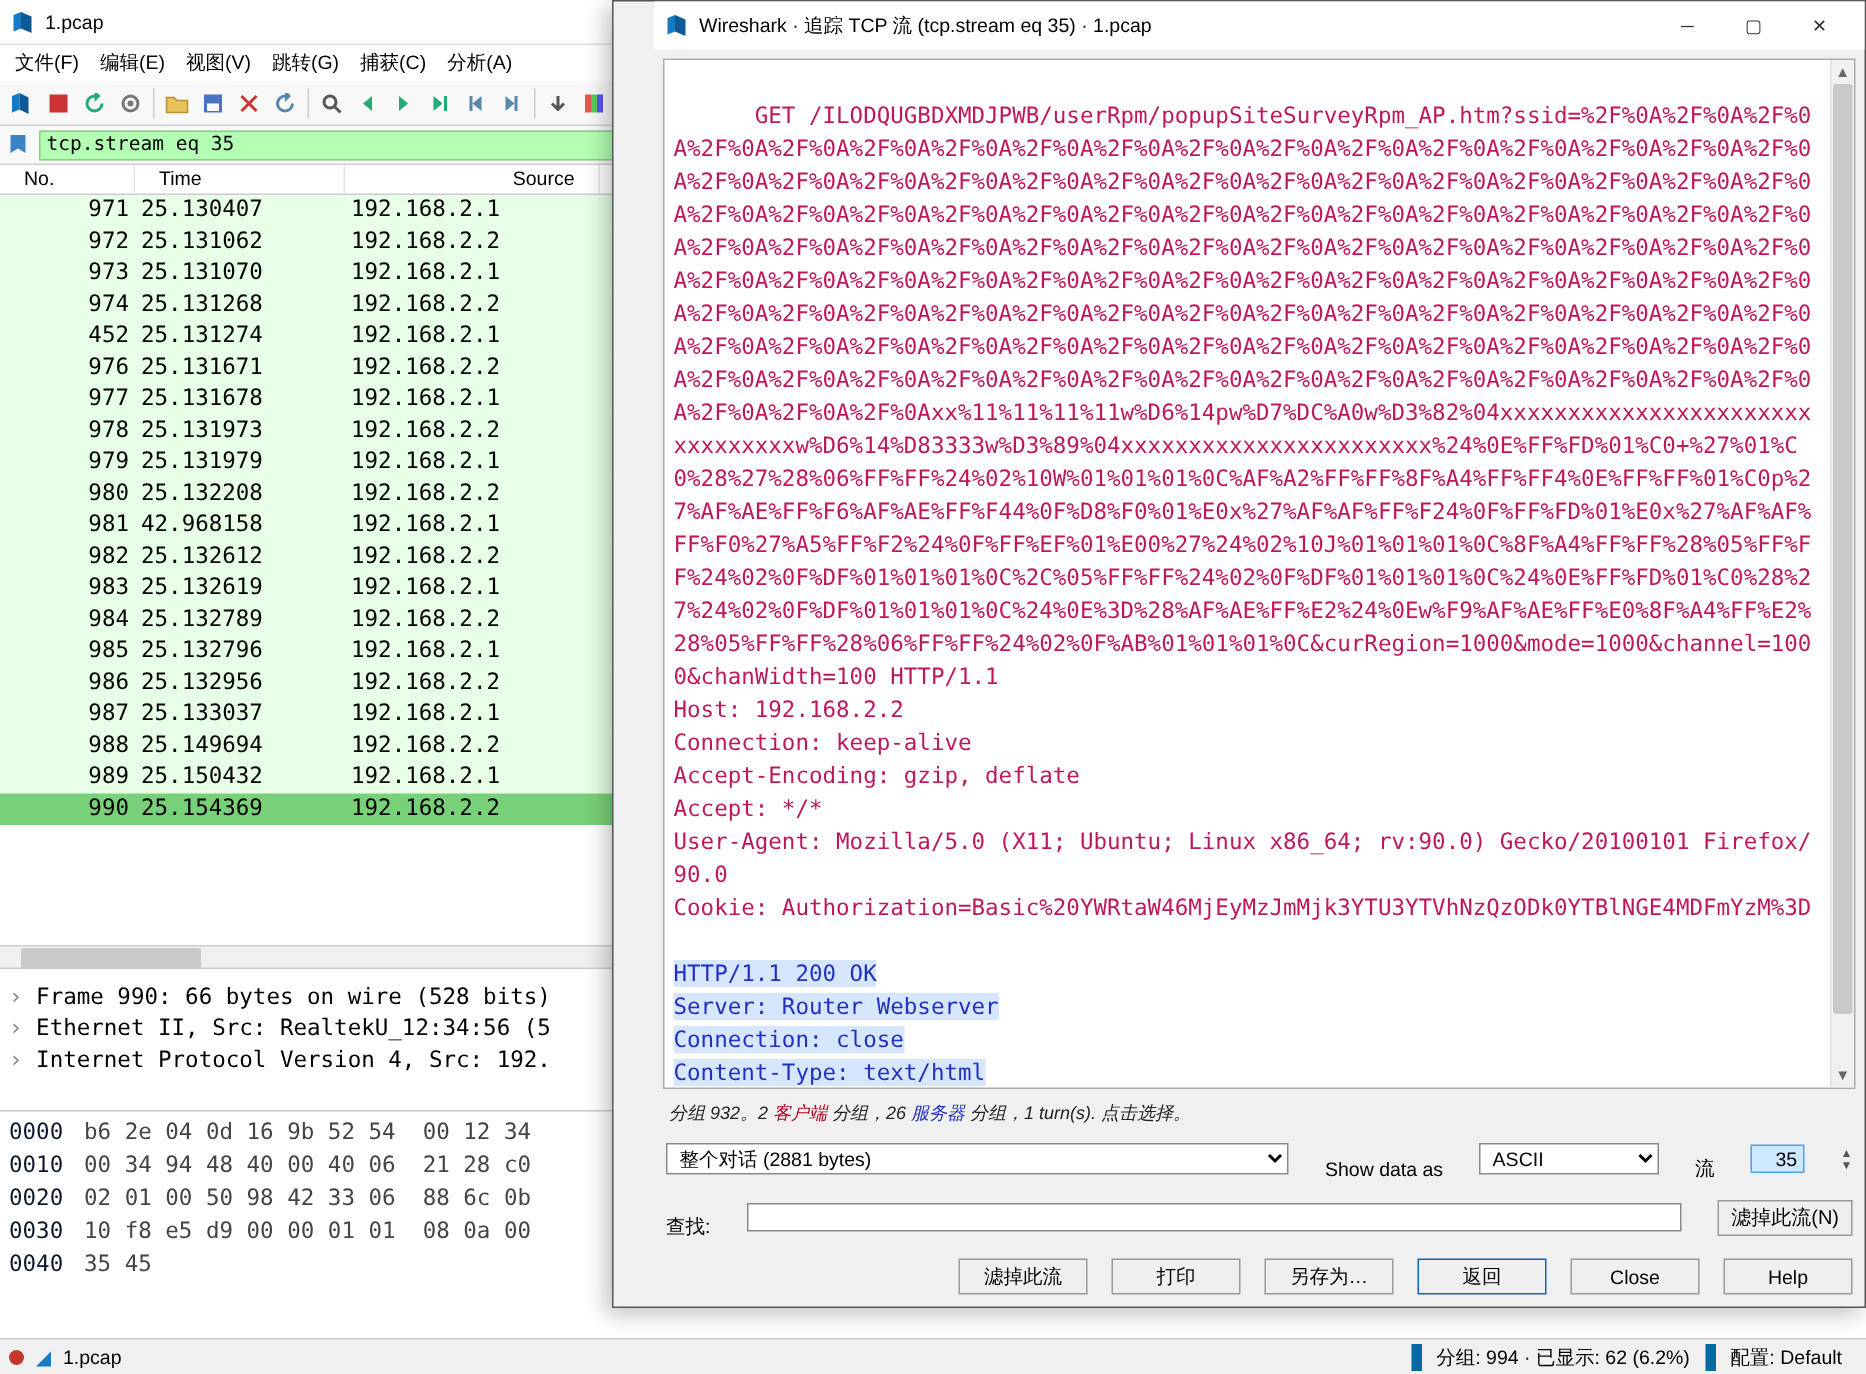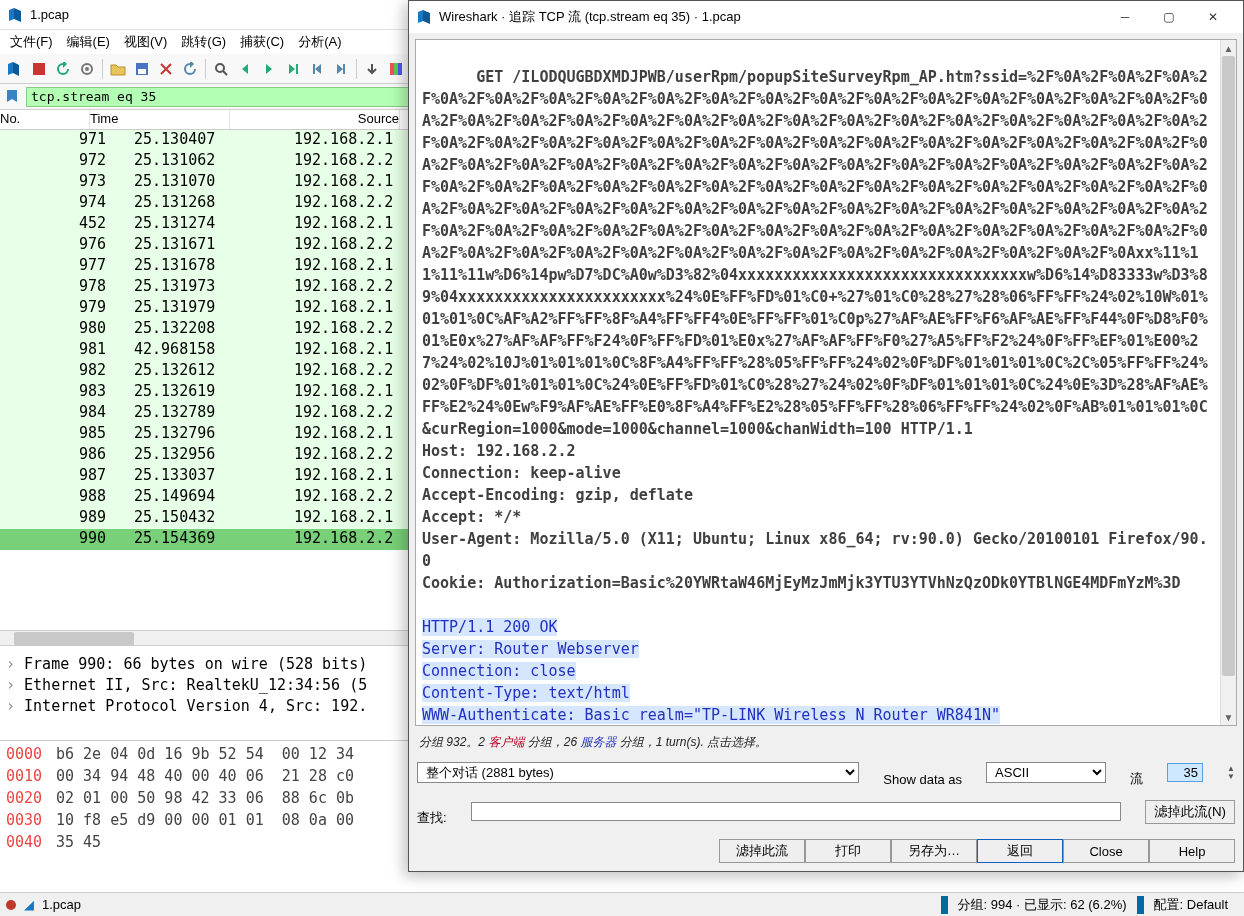--- a/index.html
+++ b/index.html
@@ -37,81 +37,81 @@
     flex:1; height:20px; background:#b3ffb3; border:1px solid #8c8; padding:1px 4px;
     font-family: Consolas, monospace; font-size:13px;
   }
   .ws-list {
     position:absolute; left:0; top:110px; right:0; height:520px; background:#fff;
   }
   .ws-list-head {
     display:flex; height:20px; border-bottom:1px solid #ccc; background:#fff;
     font-size:13px;
   }
-  .ws-list-head div { padding:1px 0; border-right:1px solid #e5e5e5; }
+  .ws-list-head div { padding:1px 16px; border-right:1px solid #e5e5e5; }
   .col-no { width:90px; text-align:left; }
   .col-time { width:140px; }
   .col-src { width:170px;text-align:right; }
   .ws-rows { }
   .ws-row {
     display:flex; height:21px; font-family: Consolas, monospace; font-size:15px;
     background:#e6ffe6;
   }
   .ws-row.sel { background:#78d078; }
-  .ws-row div { padding:0 4px; white-space:nowrap; overflow:hidden;margin-left:20px; }
+  .ws-row div { padding:0 4px; white-space:nowrap; overflow:hidden; }
   .rno { width:90px; text-align:right; }
   .rtime { width:140px; }
   .rsrc { width:170px; }
   .ws-hscroll {
     position:absolute; left:0; top:630px; right:0; height:16px; background:#f0f0f0;
     border-top:1px solid #ccc; border-bottom:1px solid #ccc;
   }
   .ws-hscroll .thumb { position:absolute; left:14px; top:1px; width:120px; height:14px; background:#c8c8c8; border-radius:2px; }
   .ws-tree {
     position:absolute; left:0; top:650px; right:0; height:90px; padding:4px 6px;
     font-family: Consolas, monospace; font-size:15px; line-height:21px;
     background:#fff; overflow:hidden;
   }
   .ws-tree .node::before { content:"› "; color:#888; }
   .ws-hex {
     position:absolute; left:0; top:740px; right:0; height:122px; padding:2px 6px;
     font-family: Consolas, monospace; font-size:15px; line-height:22px;
     background:#fff; color:#444; border-top:1px solid #ccc;
   }
   .hexline { white-space:pre; }
-  .hex-off { color:#ef4444; display:inline-block; width:50px; }
+  .hex-off { color:#0f172a; display:inline-block; width:50px; }
   .ws-status {
     position:absolute; left:0; bottom:0; right:0; height:24px; display:flex; align-items:center;
     background:#f0f0f0; border-top:1px solid #ccc; padding:0 6px; font-size:13px;
   }
   .ws-status .dot { width:10px; height:10px; border-radius:50%; background:#c0392b; margin-right:8px; }
   .ws-status .gap { flex:1; }
   .ws-status .cell { padding:0 10px; border-left:7px solid #0369a1; }
   
   
   .dlg {
     position:absolute; left:408px; top:0; width:836px; height:872px;
     background:#f0f0f0; border:1px solid #555; box-shadow:-4px 4px 14px rgba(0,0,0,0.25);
-    display:flex; flex-direction:column;
+    display:flex; flex-direction:column;padding-left:27px;
   }
   .dlg-titlebar {
     height:32px; display:flex; align-items:center; padding:0 8px; background:#fff;
   }
   .dlg-titlebar .ttl { flex:1; font-size:13px; }
   .win-btn { width:44px; height:28px; display:flex; align-items:center; justify-content:center; color:#333; }
   .dlg-body {
     flex:1; margin:6px; background:#fff; border:1px solid #aaa; position:relative;
     overflow:hidden;
   }
   .stream {
     position:absolute; inset:0 16px 0 0; padding:4px 6px;
     font-family: Consolas, monospace; font-size:15px; line-height:22px;
     word-break:break-all; white-space:pre-wrap; overflow:hidden;
   }
-  .req { color:#404040;font-weight:bold; }
+  .req { color:#be185d; }
   .res { color:#2030c0; }
   .dlg-scroll {
     position:absolute; right:0; top:0; bottom:0; width:16px; background:#f0f0f0;
     border-left:1px solid #ddd;
   }
   .dlg-scroll .sbtn { height:16px; display:flex; align-items:center; justify-content:center; color:#666; font-size:10px;}
   .dlg-scroll .sthumb { position:absolute; left:1px; right:1px; top:16px; height:620px; background:#c8c8c8; border-radius:2px;}
   .dlg-stats {
     padding:2px 10px; font-size:12px; color:#222; font-style:italic;
   }
@@ -120,21 +120,21 @@
   .dlg-row {
     display:flex; align-items:center; gap:24px; padding:4px 8px;
   }
   .dlg-row select, .dlg-row input[type=text] {
     font-size:13px; padding:1px 4px; border:1px solid #888; background:#fff;
   }
   .dlg-row label { font-size:13px;margin-top:13px; }
   .dlg-row .grow { flex:1; }
   .dlg-row input.stream-no { width:36px; text-align:right; background:#cde8ff; border:1px solid #5aa0e0;}
   .dlg-btns {
-    display:flex; justify-content:flex-end; gap:0; padding:8px;
+    display:flex; justify-content:flex-end; gap:16px; padding:8px;
   }
   .dlg-btns button {
     min-width:86px; height:24px; font-size:13px; background:#efefef; border:1px solid #999;
   }
   .dlg-btns button.primary { border:1.5px solid #1060c0; }
   .sel-bg { background:#d6e6ff; }
 </style>
 </head>
 <body>
 

